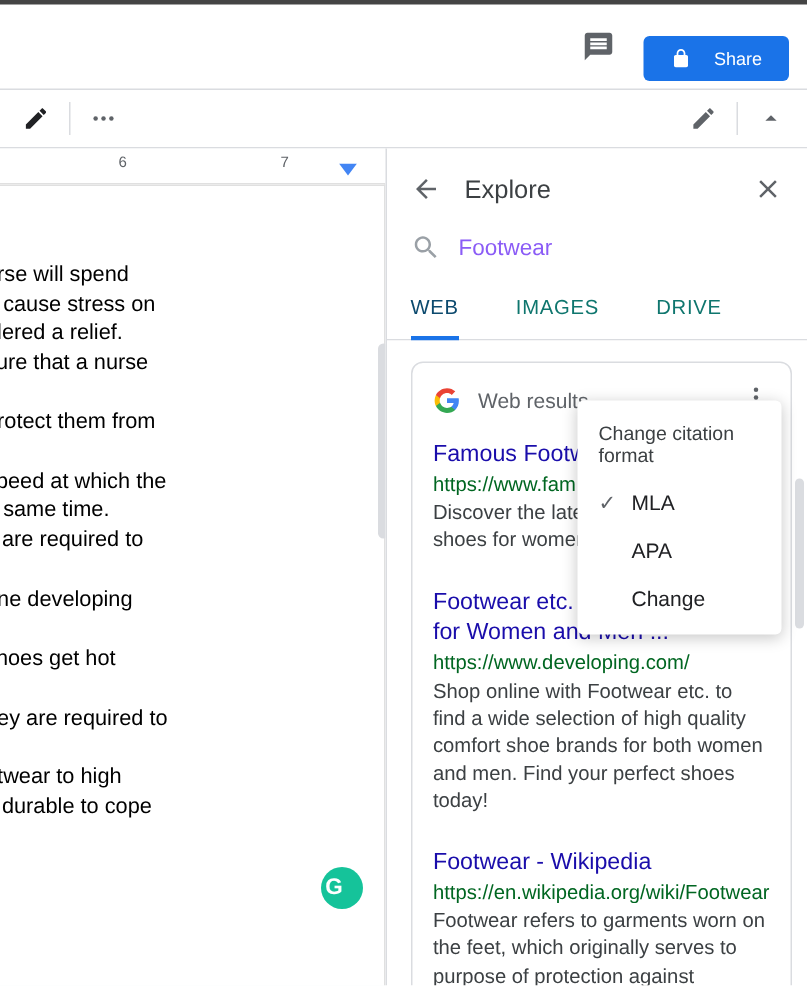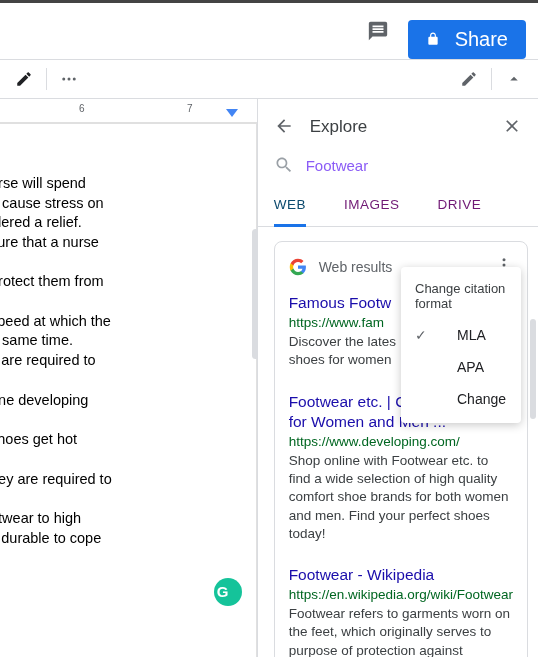--- a/index.html
+++ b/index.html
@@ -2,21 +2,21 @@
 <html><head>
   <meta charset="utf-8">
   <style>
     * { box-sizing: border-box; margin: 0; padding: 0; }
     body { font-family: Arial, sans-serif; font-size: 14px; color: #202124; overflow: hidden; width: 538px; height: 657px; position: relative; background: #fff; }
     
     .top-border { height: 3px; background: #444; }
     
     .topbar { height: 56px; display: flex; justify-content: flex-end; align-items: center; padding: 0 12px; gap: 12px; }
     .comment-btn { width: 36px; height: 36px; border-radius: 50%; display: flex; align-items: center; justify-content: center; cursor: pointer; }
-    .share-btn { background: #1a73e8; color: #fff; border-radius: 4px; padding: 8px 18px; display: flex; align-items: center; gap: 15px; font-weight: 500; cursor: pointer; font-size: 20px; margin-top: 16px; }
+    .share-btn { background: #1a73e8; color: #fff; border-radius: 4px; padding: 8px 18px; display: flex; align-items: center; gap: 15px; font-weight: 500; cursor: pointer; font-size: 12px; margin-top: 16px; }
     
     .toolbar { height: 40px; border-bottom: 1px solid #dadce0; border-top: 1px solid #dadce0; display: flex; align-items: center; padding: 0 8px; gap: 2px; }
     .tb-sep { width: 1px; height: 22px; background: #dadce0; margin: 0 4px; }
     .tb-btn { width: 32px; height: 32px; display: flex; align-items: center; justify-content: center; cursor: pointer; color: #5f6368; border-radius: 2px; }
     .tb-spacer { flex: 1; }
     
     .main { position: relative; height: 558px; display: flex; }
     
     .doc-area { width: 260px; position: relative; overflow: hidden; background: #f8f9fa; }
     .ruler { height: 24px; background: #fff; border-bottom: 1px solid #e0e0e0; position: relative; font-size: 10px; color: #5f6368; overflow: hidden; }
@@ -31,38 +31,38 @@
     
     .explore-panel { flex: 1; border-left: 1px solid #dadce0; background: #fff; display: flex; flex-direction: column; position: relative; }
     .explore-header { height: 56px; display: flex; align-items: center; padding: 0 16px; gap: 16px; }
     .explore-title { font-size: 17px; color: #3c4043; }
     .explore-close { margin-left: auto; cursor: pointer; color: #5f6368; }
     
     .search-row { padding: 0 16px 10px 16px; display: flex; align-items: center; gap: 12px; color: #5f6368; }
     .search-row input { border: none; flex: 1; font-size: 15px; outline: none; color: #8b5cf6; }
     
     .tabs { display: flex; border-bottom: 1px solid #dadce0; padding-left: 16px; }
-    .tab { font-size: 13.5px; font-weight: 500; color: #701a75; padding: 12px 0; margin-right: 38px; cursor: pointer; letter-spacing: 0.5px; }
+    .tab { font-size: 13.5px; font-weight: 500; color: #0f766e; padding: 12px 0; margin-right: 38px; cursor: pointer; letter-spacing: 0.5px; }
     .tab.active { color: #0c4a6e; border-bottom: 3px solid #1a73e8; margin-bottom: -1px; }
     
     .results-wrap { flex: 1; overflow: hidden; padding: 14px 10px 0 16px; background: #fff; position: relative; }
     .results-card { border: 1px solid #dadce0; border-radius: 8px; padding: 14px 14px 0 14px; }
     .results-head { display: flex; align-items: center; gap: 12px; margin-bottom: 16px; }
     .g-logo { width: 18px; height: 18px; }
     .results-head-text { color: #5f6368; font-size: 14px; flex: 1; }
     .results-more { cursor: pointer; color: #5f6368; }
     
     .result { margin-bottom: 22px; }
     .result-title { color: #1a0dab; font-size: 15.5px; line-height: 1.3; margin-bottom: 2px; cursor: pointer; }
     .result-url { color: #006621; font-size: 13.5px; margin-bottom: 3px; overflow: hidden; white-space: nowrap; text-overflow: ellipsis; }
     .result-snip { color: #3c4043; font-size: 13.5px; line-height: 1.35; }
     
-    .citation-menu { position: absolute; right: 17px; top: 40px; width: 120px; background: #fff; border-radius: 4px; box-shadow: 0 2px 10px rgba(0,0,0,.22); padding: 8px 0; z-index: 50; }
+    .citation-menu { position: absolute; right: 17px; top: 40px; width: 136px; background: #fff; border-radius: 4px; box-shadow: 0 2px 10px rgba(0,0,0,.22); padding: 8px 0; z-index: 50; }
     .citation-menu .menu-label { font-size: 13px; color: #3c4043; padding: 6px 14px 8px 14px; }
-    .citation-menu .menu-item { font-size: 14px; padding: 8px 14px 8px 56px; cursor: pointer; position: relative; color: #202124; }
+    .citation-menu .menu-item { font-size: 14px; padding: 8px 14px 8px 36px; cursor: pointer; position: relative; color: #202124; }
     .citation-menu .menu-item.checked::before { content: "✓"; position: absolute; left: 14px; color: #5f6368; }
     
     .panel-scroll { position: absolute; right: 2px; top: 220px; width: 6px; height: 100px; background: #dadce0; border-radius: 3px; }
   </style>
 </head>
 <body>
 
 <div class="top-border"></div>
 
 <div class="topbar">

